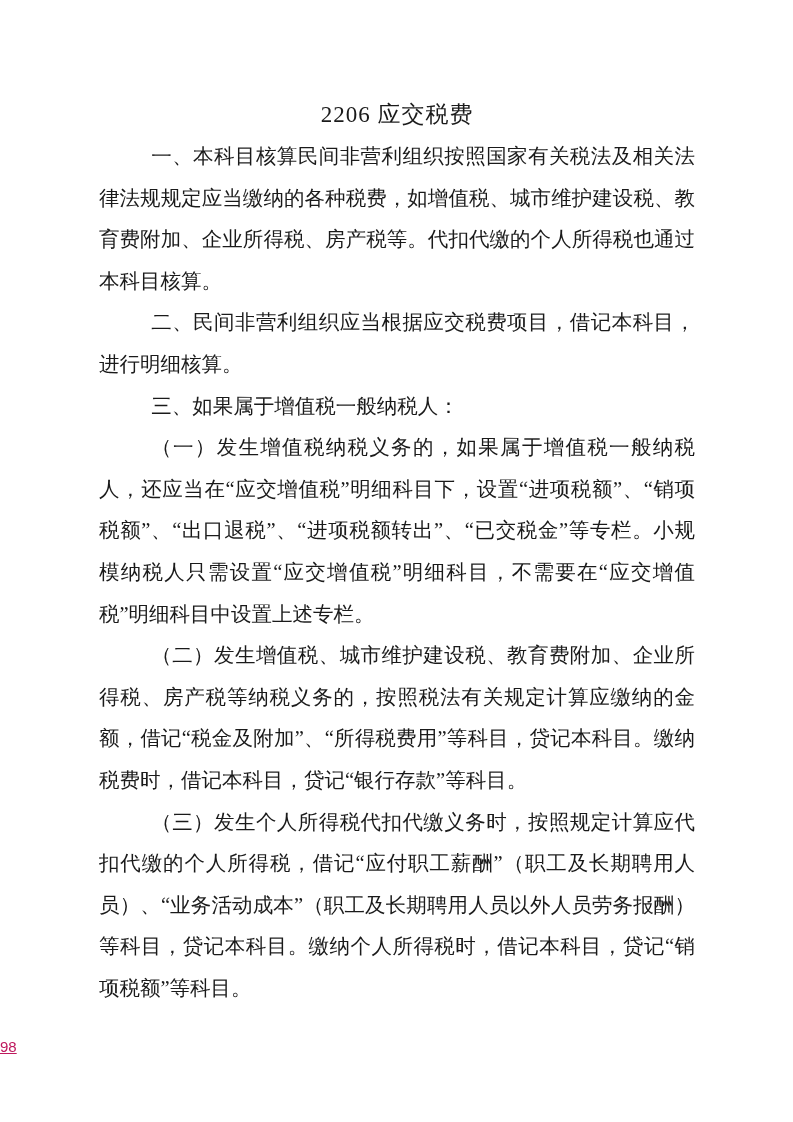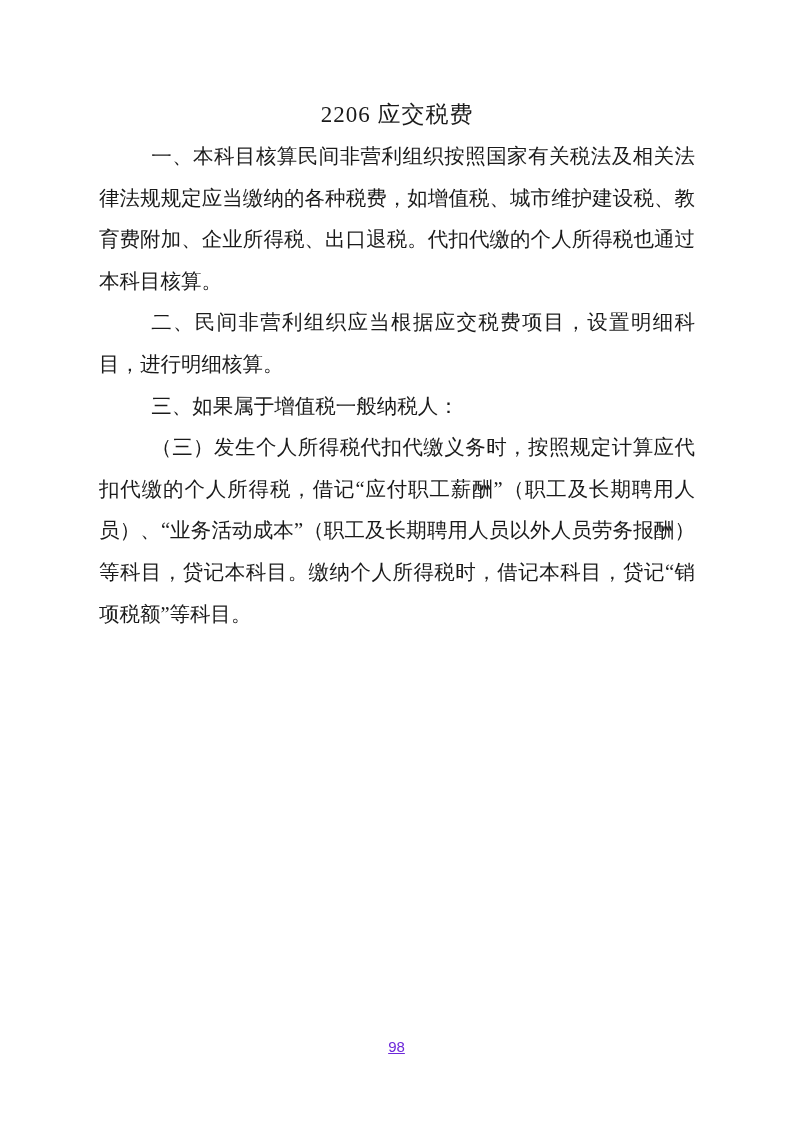--- a/index.html
+++ b/index.html
@@ -39,32 +39,34 @@
     text-align: justify;
     text-justify: inter-ideograph;
     text-indent: 2.55em;
     word-break: break-all;
   }
   .page-footer {
     position: absolute;
     left: 0;
     right: 0;
     top: 1038px;
-    text-align: center;
+    text-align: left;
     font-family: "Liberation Sans", "DejaVu Sans", sans-serif;
     font-size: 15px;
-    color: #6d28d9;
+    color: #be185d;
     text-decoration: underline;
   }
 </style>
 </head>
 <body>
 
 <div class="page">
   <div class="content">
     <h1 class="doc-title">2206 应交税费</h1>
-    <p class="doc-paragraph">一、本科目核算民间非营利组织按照国家有关税法及相关法律法规规定应当缴纳的各种税费，如增值税、城市维护建设税、教育费附加、企业所得税、出口退税。代扣代缴的个人所得税也通过本科目核算。</p>
-    <p class="doc-paragraph">二、民间非营利组织应当根据应交税费项目，设置明细科目，进行明细核算。</p>
+    <p class="doc-paragraph">一、本科目核算民间非营利组织按照国家有关税法及相关法律法规规定应当缴纳的各种税费，如增值税、城市维护建设税、教育费附加、企业所得税、房产税等。代扣代缴的个人所得税也通过本科目核算。</p>
+    <p class="doc-paragraph">二、民间非营利组织应当根据应交税费项目，借记本科目，进行明细核算。</p>
     <p class="doc-paragraph">三、如果属于增值税一般纳税人：</p>
+    <p class="doc-paragraph">（一）发生增值税纳税义务的，如果属于增值税一般纳税人，还应当在“应交增值税”明细科目下，设置“进项税额”、“销项税额”、“出口退税”、“进项税额转出”、“已交税金”等专栏。小规模纳税人只需设置“应交增值税”明细科目，不需要在“应交增值税”明细科目中设置上述专栏。</p>
+    <p class="doc-paragraph">（二）发生增值税、城市维护建设税、教育费附加、企业所得税、房产税等纳税义务的，按照税法有关规定计算应缴纳的金额，借记“税金及附加”、“所得税费用”等科目，贷记本科目。缴纳税费时，借记本科目，贷记“银行存款”等科目。</p>
     <p class="doc-paragraph">（三）发生个人所得税代扣代缴义务时，按照规定计算应代扣代缴的个人所得税，借记“应付职工薪酬”（职工及长期聘用人员）、“业务活动成本”（职工及长期聘用人员以外人员劳务报酬）等科目，贷记本科目。缴纳个人所得税时，借记本科目，贷记“销项税额”等科目。</p>
   </div>
   <div class="page-footer">98</div>
 </div>
 
 </body></html>

